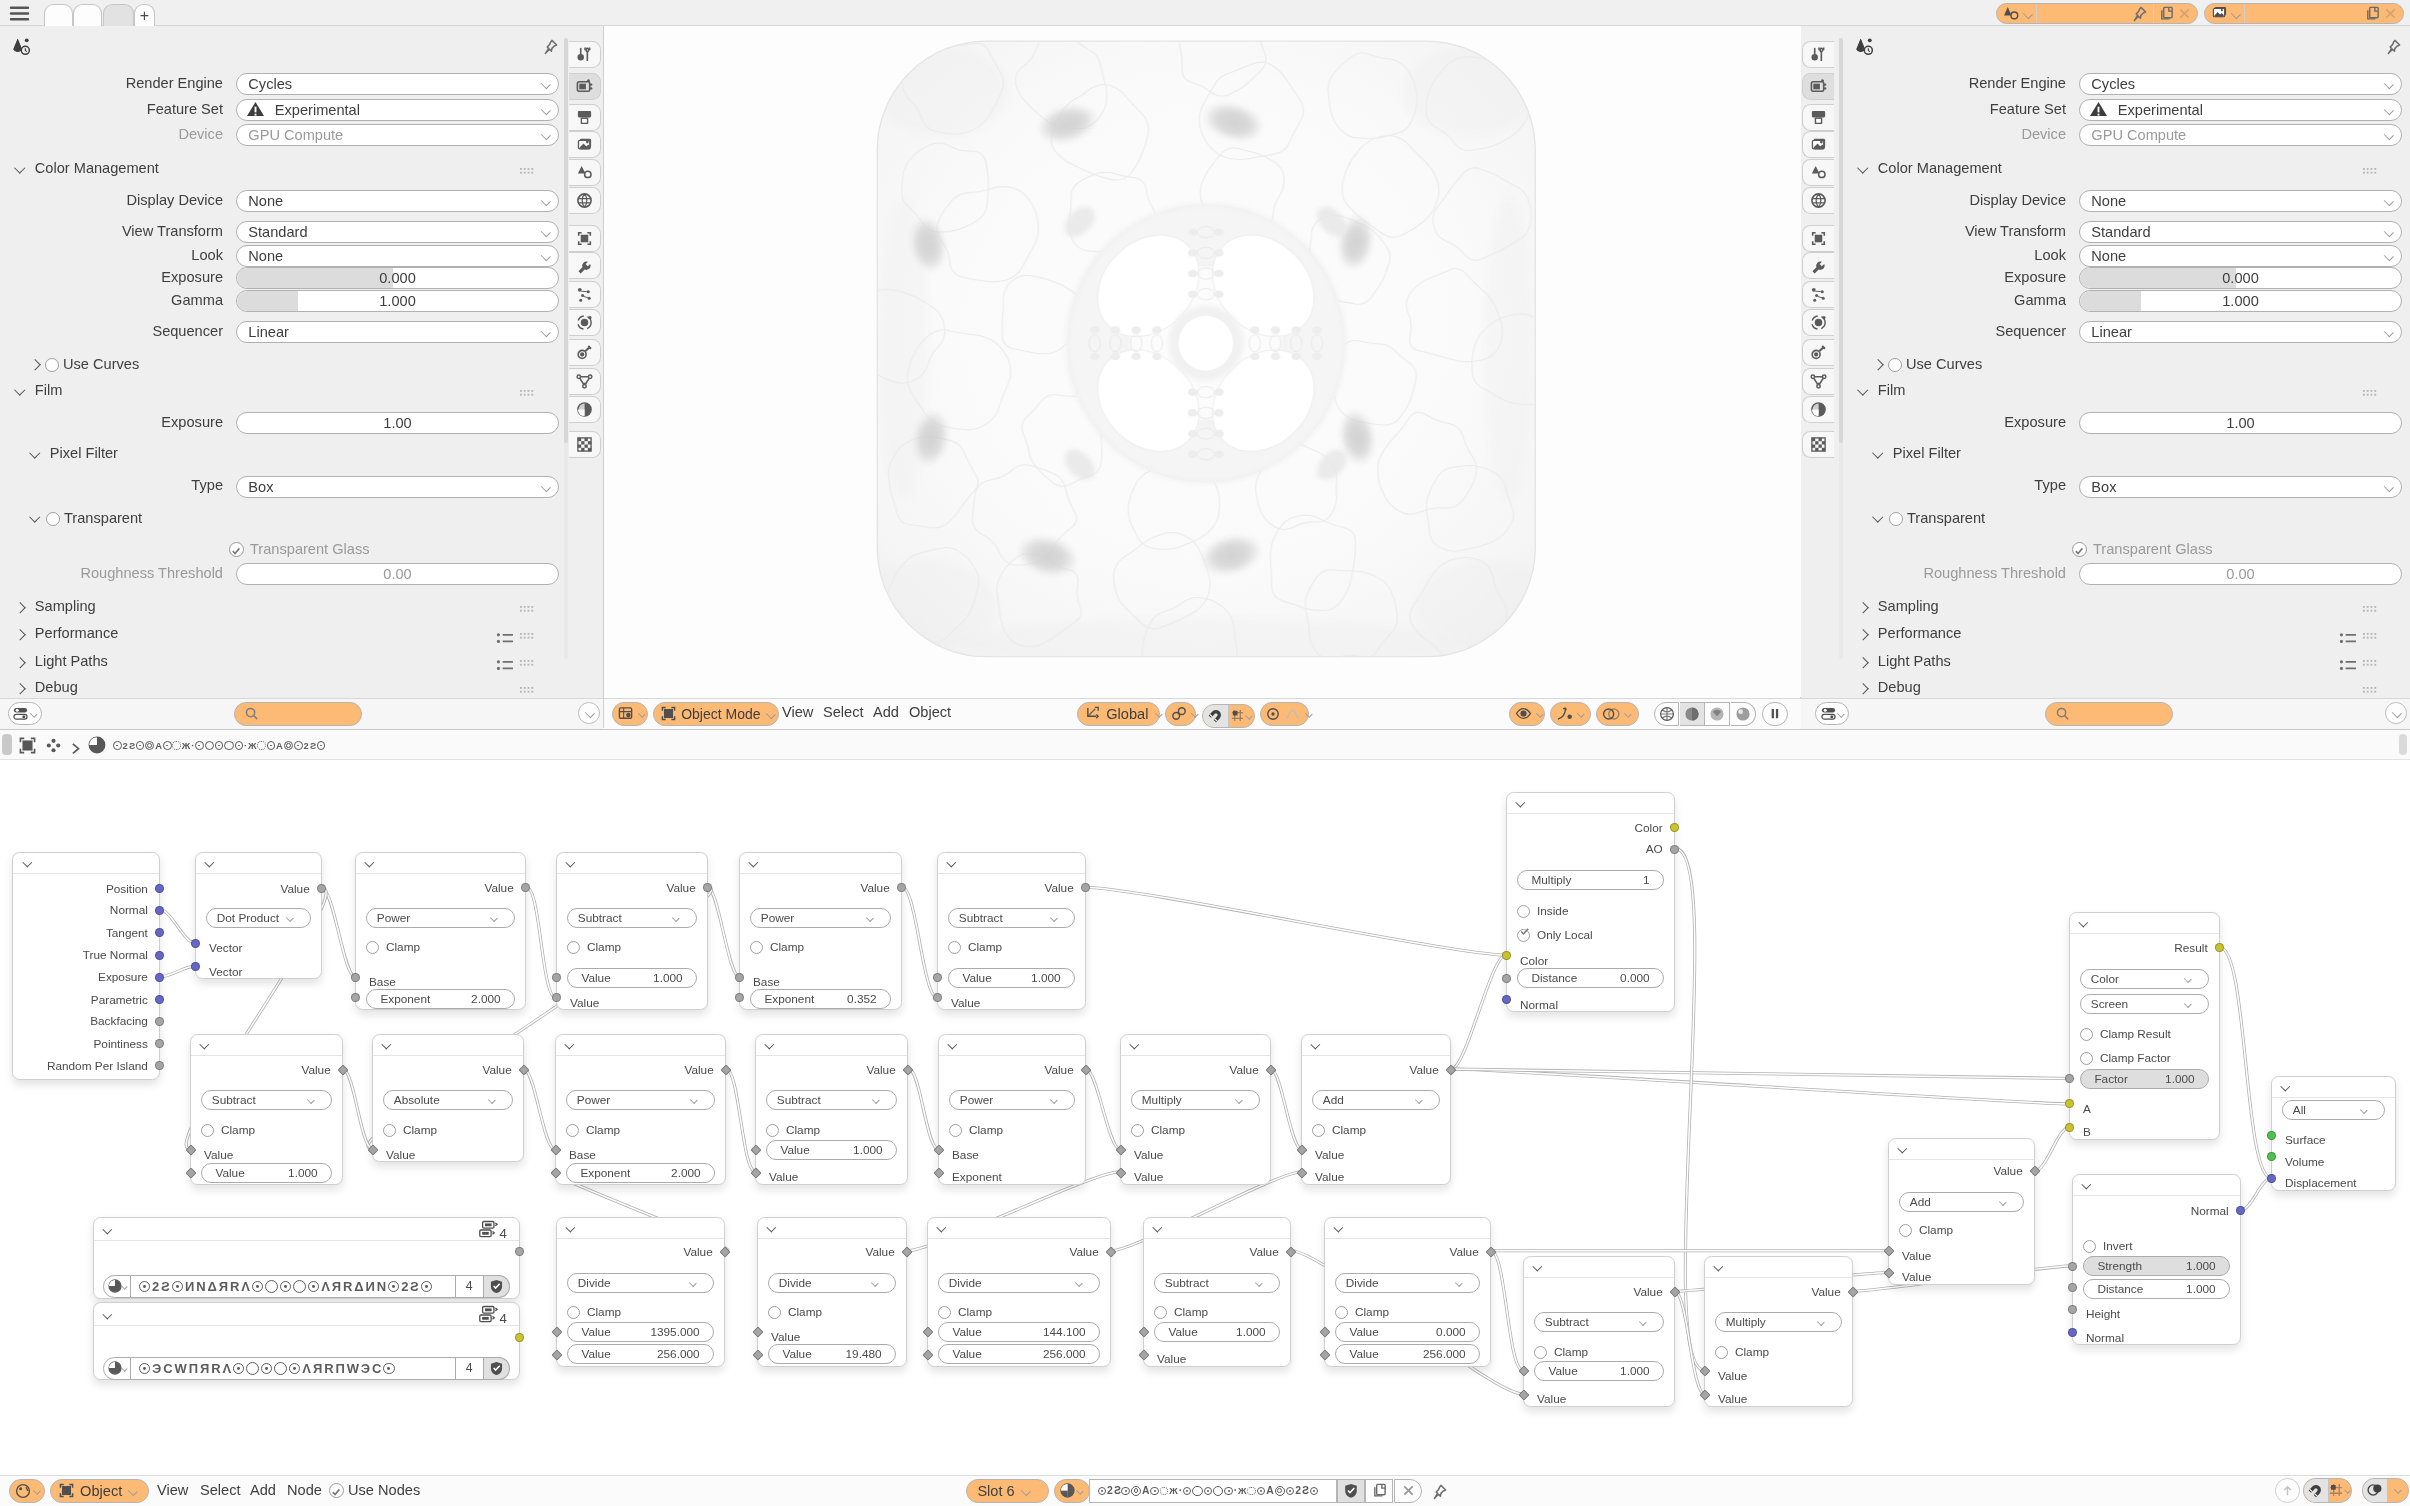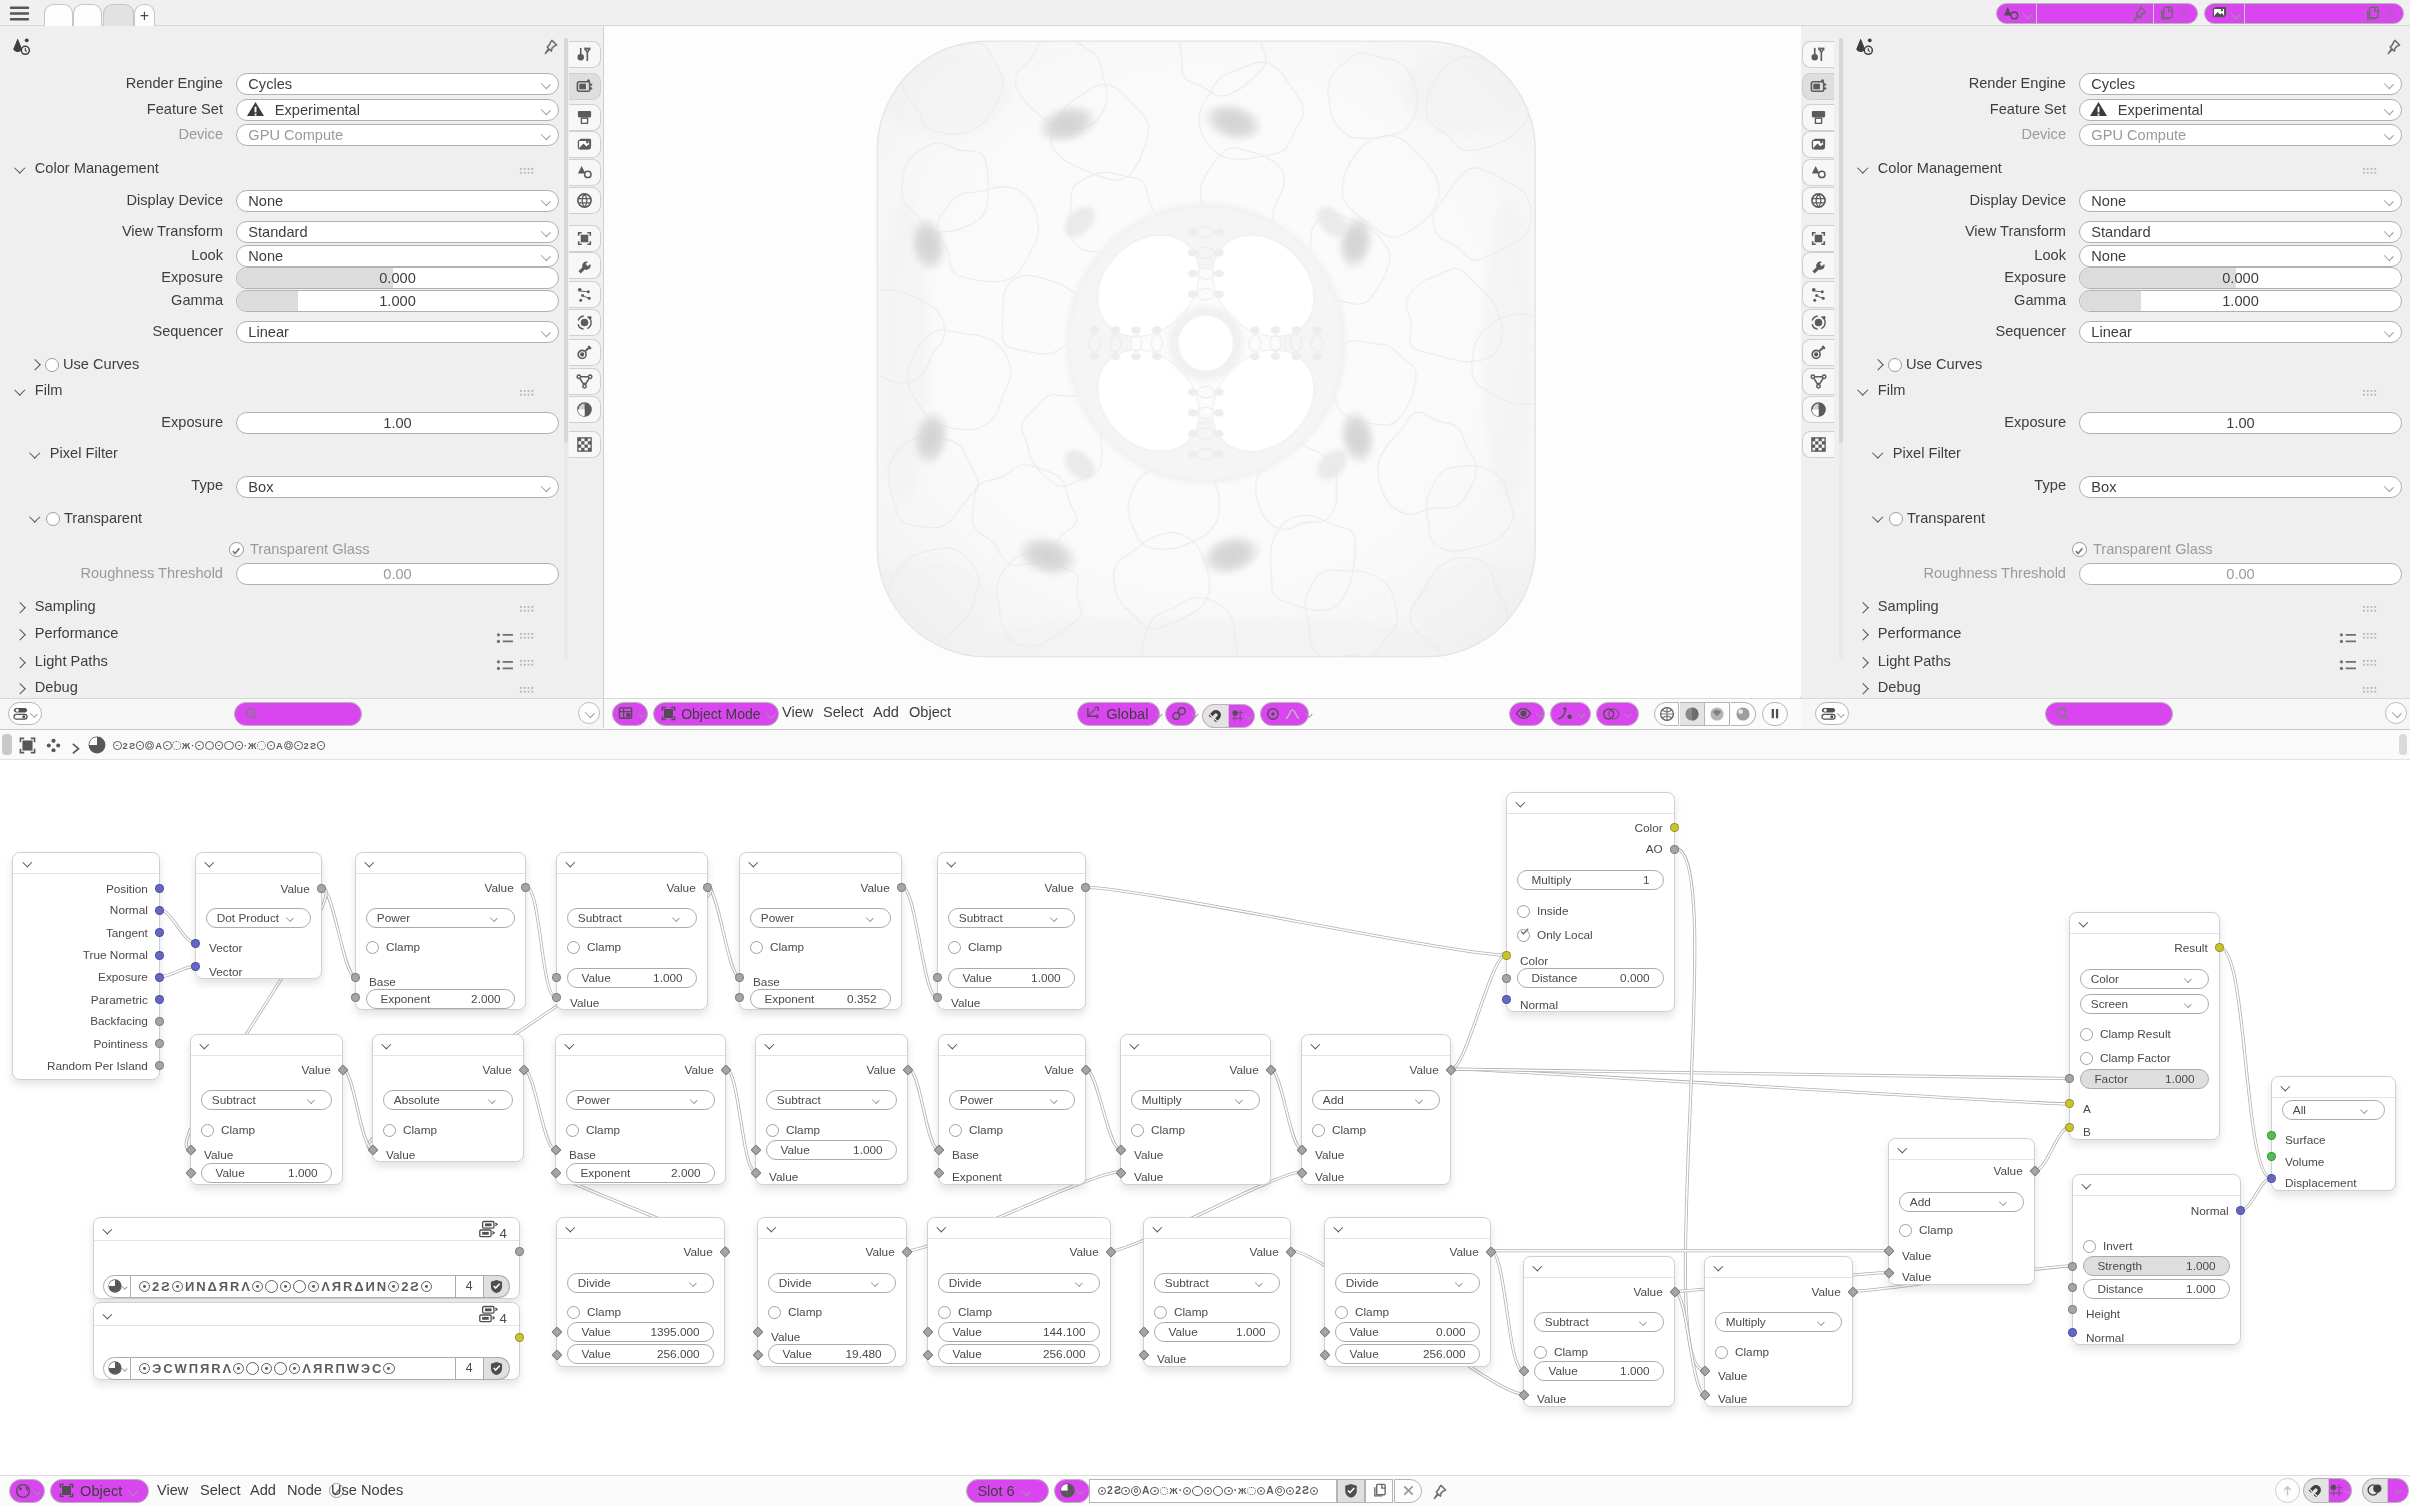--- a/index.html
+++ b/index.html
@@ -26,21 +26,21 @@
 .sk{position:absolute;width:9.4px;height:9.4px;border-radius:50%;border:0.9px solid rgba(0,0,0,.25)}
 .dk{position:absolute;width:8px;height:8px;transform:rotate(45deg);border-radius:1.4px;border:0.9px solid rgba(0,0,0,.25)}
 .nf{position:absolute;height:20px;border:0.9px solid #ababab;border-radius:10.4px;background:#fff;
  display:flex;align-items:center;font-size:11.8px;color:#4a4a4a}
 .ndd{position:absolute;height:20px;border:0.9px solid #ababab;border-radius:10.4px;background:#fff;
  display:flex;align-items:center;font-size:11.8px;color:#4a4a4a}
 .nddch{margin-left:auto;margin-right:7.5px;width:5.6px;height:5.6px;border-right:1.3px solid #9a9a9a;
  border-bottom:1.3px solid #9a9a9a;transform:rotate(45deg) scale(1,.85);flex:none}
 .ncheck{width:13px;height:13px;border:0.9px solid #9f9f9f;border-radius:50%;background:#fff;margin-right:6.6px;flex:none}
 .menu{position:absolute;font-size:14.6px;color:#3e3e3e;white-space:nowrap}
-.hpill{position:absolute;background:#d946ef;border:0.9px solid #b5b5b5;border-radius:12.2px;height:24.5px;
+.hpill{position:absolute;background:#fdba74;border:0.9px solid #b5b5b5;border-radius:12.2px;height:24.5px;
  display:flex;align-items:center;font-size:14.6px;color:#3e3e3e;white-space:nowrap}
 .sym{display:inline-flex;align-items:center;justify-content:center}
 </style></head><body>
 
 <div class="abs" style="left:0;top:0;width:2411px;height:26px;background:#f0f0f0;border-bottom:0.9px solid #d7d7d7"></div>
 
 <div class="abs" style="left:9.4px;top:4.7px"><svg style="" width="21" height="17" viewBox="0 0 22 18">
       <g stroke="#565656" stroke-width="2.6" stroke-linecap="round">
         <path d="M2 3h18M2 9h18M2 15h18"></path>
       </g>
@@ -1706,21 +1706,21 @@
   </div>
 
 <div class="menu" style="left:157px;top:1482px">View</div>
 <div class="menu" style="left:200px;top:1482px">Select</div>
 <div class="menu" style="left:250px;top:1482px">Add</div>
 <div class="menu" style="left:287px;top:1482px">Node</div>
 
 <div class="abs" style="left:329px;top:1483px;width:15px;height:15px;border:1.3px solid #9a9a9a;border-radius:50%;background:#fff"><svg style="" width="12.2" height="12.2" viewBox="0 0 13 13">
       <path d="M3 6.5l2.4 2.6L10 3.6" fill="none" stroke="#777777" stroke-width="1.7"></path>
     </svg></div>
-<div class="menu" style="left:331px;top:1482px">Use Nodes</div>
+<div class="menu" style="left:348px;top:1482px">Use Nodes</div>
 
 <div class="hpill" style="left:966px;top:1479px;width:83px;height:23.5px;padding:0 10.4px">
     <span>Slot 6</span>
     <span class="chevR"></span>
   </div>
 
 <div class="hpill" style="left:1054px;top:1479px;width:36px;height:23.5px;padding:0 4.7px;gap:1.9px">
     <svg style="flex:none" width="15" height="15" viewBox="0 0 16 16">
       <circle cx="8" cy="8" r="7" fill="none" stroke="#585858" stroke-width="1.3"></circle>
       <path d="M8 1a7 7 0 0 1 0 14z" fill="#585858"></path>

